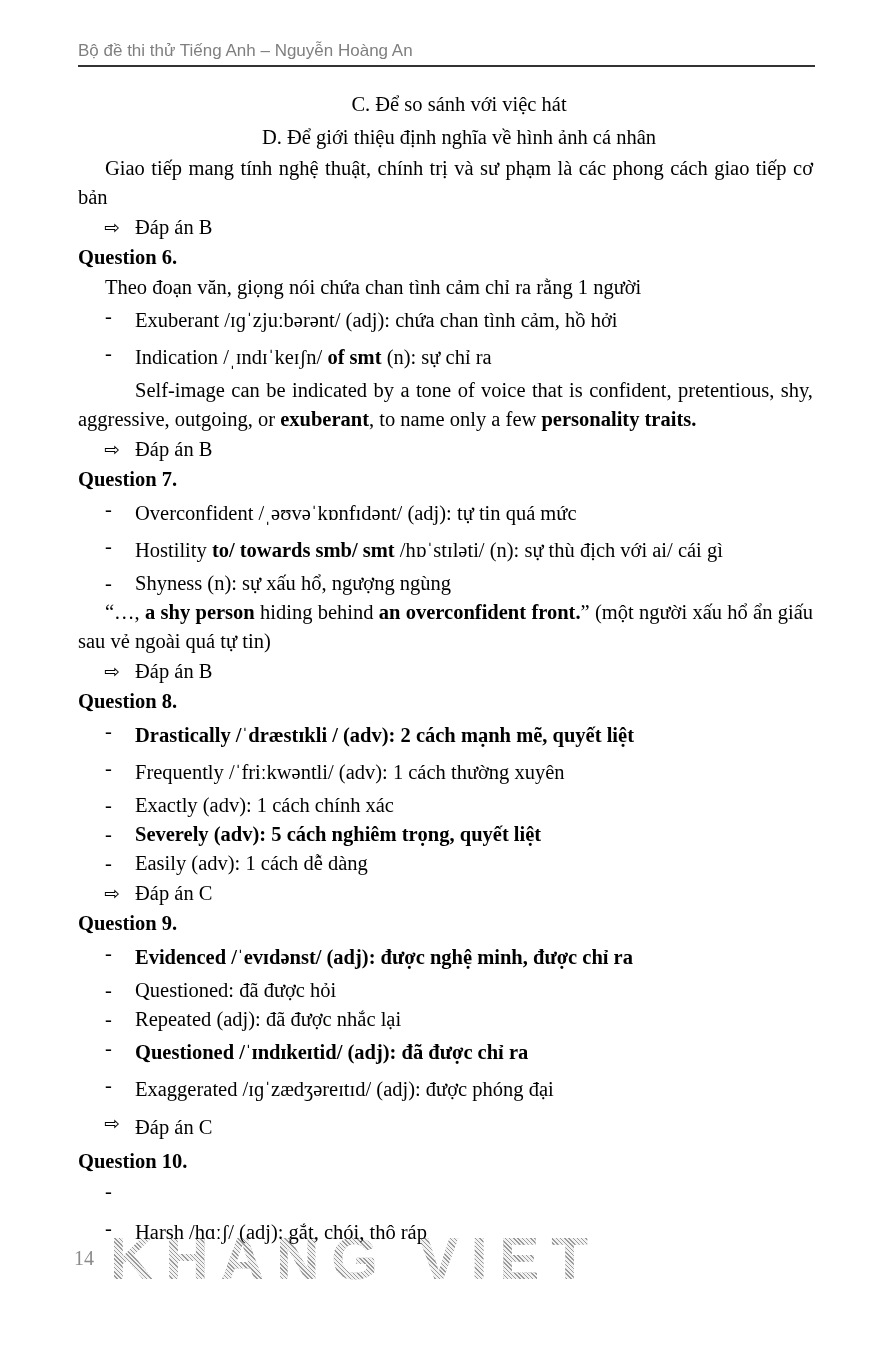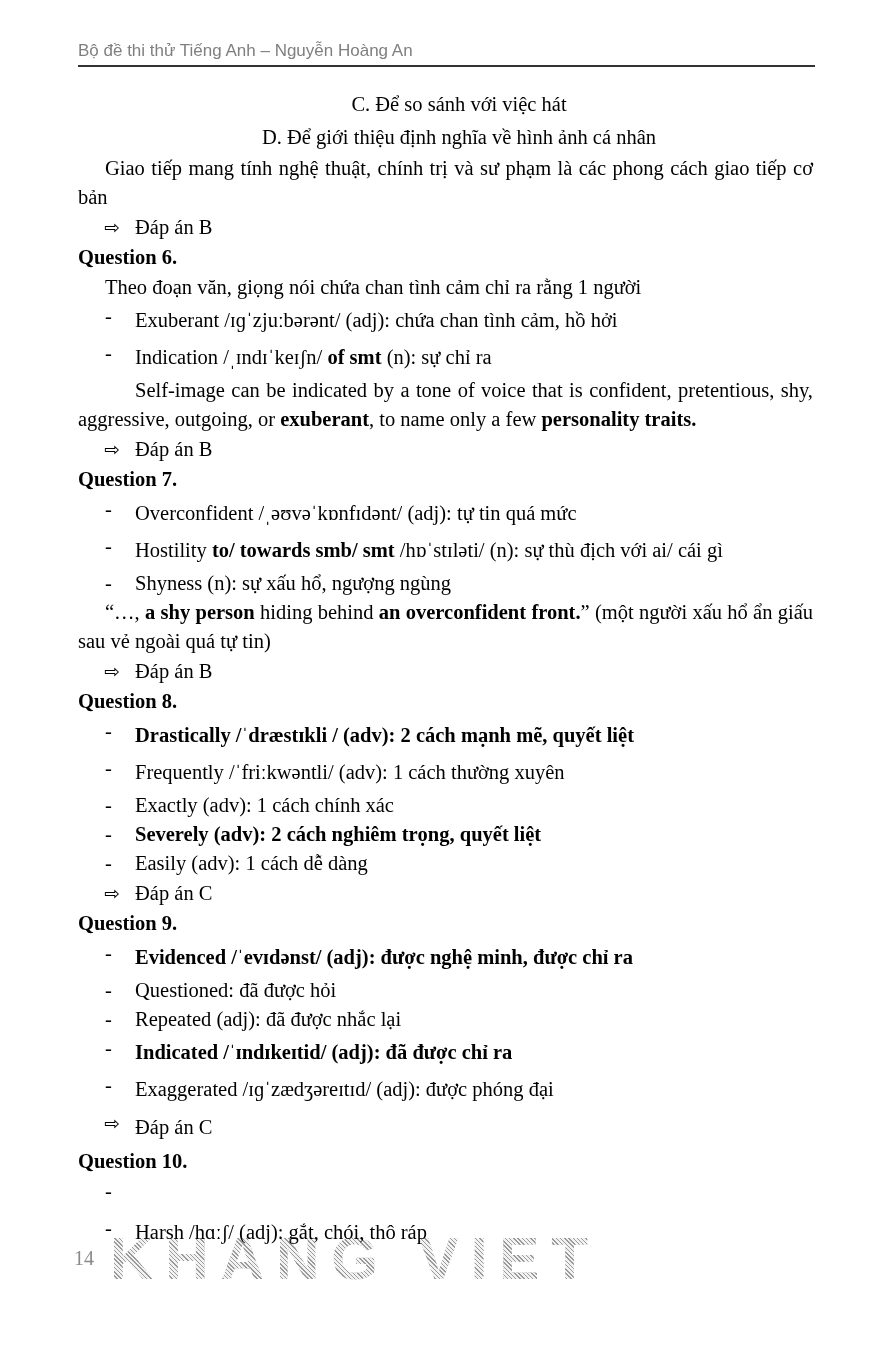--- a/index.html
+++ b/index.html
@@ -70,28 +70,28 @@
     <div class="line question"><span class="b">Question 7.</span></div>
     <div class="line bullet tall"><span class="dash">-</span><span>Overconfident /ˌəʊvəˈkɒnfɪdənt/ (adj): tự tin quá mức</span></div>
     <div class="line bullet tall"><span class="dash">-</span><span>Hostility </span><span class="b">to/ towards smb/ smt</span><span> /hɒˈstɪləti/ (n): sự thù địch với ai/ cái gì</span></div>
     <div class="line bullet"><span class="dash">-</span><span>Shyness (n): sự xấu hổ, ngượng ngùng</span></div>
     <div class="line para indent"><span>“…, </span><span class="b">a shy person</span><span> hiding behind </span><span class="b">an overconfident front.</span><span>” (một người xấu hổ ẩn giấu sau vẻ ngoài quá tự tin)</span></div>
     <div class="line answer"><span class="arrow">⇨</span><span>Đáp án B</span></div>
     <div class="line question"><span class="b">Question 8.</span></div>
     <div class="line bullet tall"><span class="dash">-</span><span class="b">Drastically /ˈdræstɪkli / (adv): 2 cách mạnh mẽ, quyết liệt</span></div>
     <div class="line bullet tall"><span class="dash">-</span><span>Frequently /ˈfriːkwəntli/ (adv): 1 cách thường xuyên</span></div>
     <div class="line bullet"><span class="dash">-</span><span>Exactly (adv): 1 cách chính xác</span></div>
-    <div class="line bullet"><span class="dash">-</span><span class="b">Severely (adv): 2 cách nghiêm trọng, quyết liệt</span></div>
+    <div class="line bullet"><span class="dash">-</span><span class="b">Severely (adv): 5 cách nghiêm trọng, quyết liệt</span></div>
     <div class="line bullet"><span class="dash">-</span><span>Easily (adv): 1 cách dễ dàng</span></div>
     <div class="line answer"><span class="arrow">⇨</span><span>Đáp án C</span></div>
     <div class="line question"><span class="b">Question 9.</span></div>
     <div class="line bullet tall"><span class="dash">-</span><span class="b">Evidenced /ˈevɪdənst/ (adj): được nghệ minh, được chỉ ra</span></div>
     <div class="line bullet"><span class="dash">-</span><span>Questioned: đã được hỏi</span></div>
     <div class="line bullet"><span class="dash">-</span><span>Repeated (adj): đã được nhắc lại</span></div>
-    <div class="line bullet tall"><span class="dash">-</span><span class="b">Indicated /ˈɪndɪkeɪtid/ (adj): đã được chỉ ra</span></div>
+    <div class="line bullet tall"><span class="dash">-</span><span class="b">Questioned /ˈɪndɪkeɪtid/ (adj): đã được chỉ ra</span></div>
     <div class="line bullet tall"><span class="dash">-</span><span>Exaggerated /ɪɡˈzædʒəreɪtɪd/ (adj): được phóng đại</span></div>
     <div class="line answer tall"><span class="arrow">⇨</span><span>Đáp án C</span></div>
     <div class="line question"><span class="b">Question 10.</span></div>
     <div class="line bullet tall"><span class="dash">-</span></div>
     <div class="line bullet tall"><span class="dash">-</span><span>Harsh /hɑːʃ/ (adj): gắt, chói, thô ráp</span></div>
   </div>
 
 <div class="page-number">14</div>
 
 </body></html>

